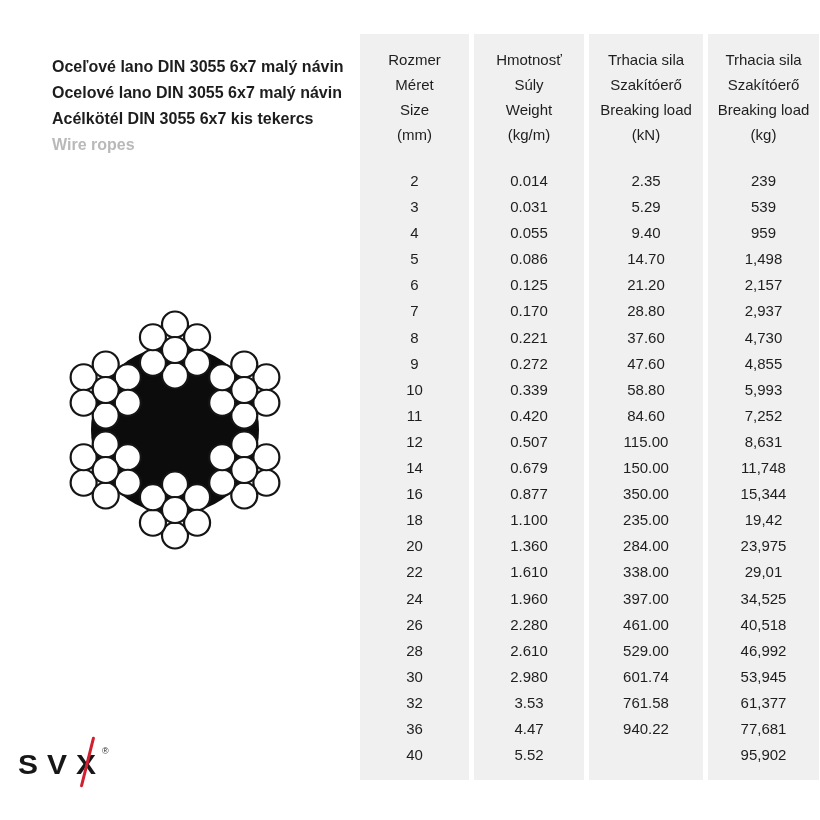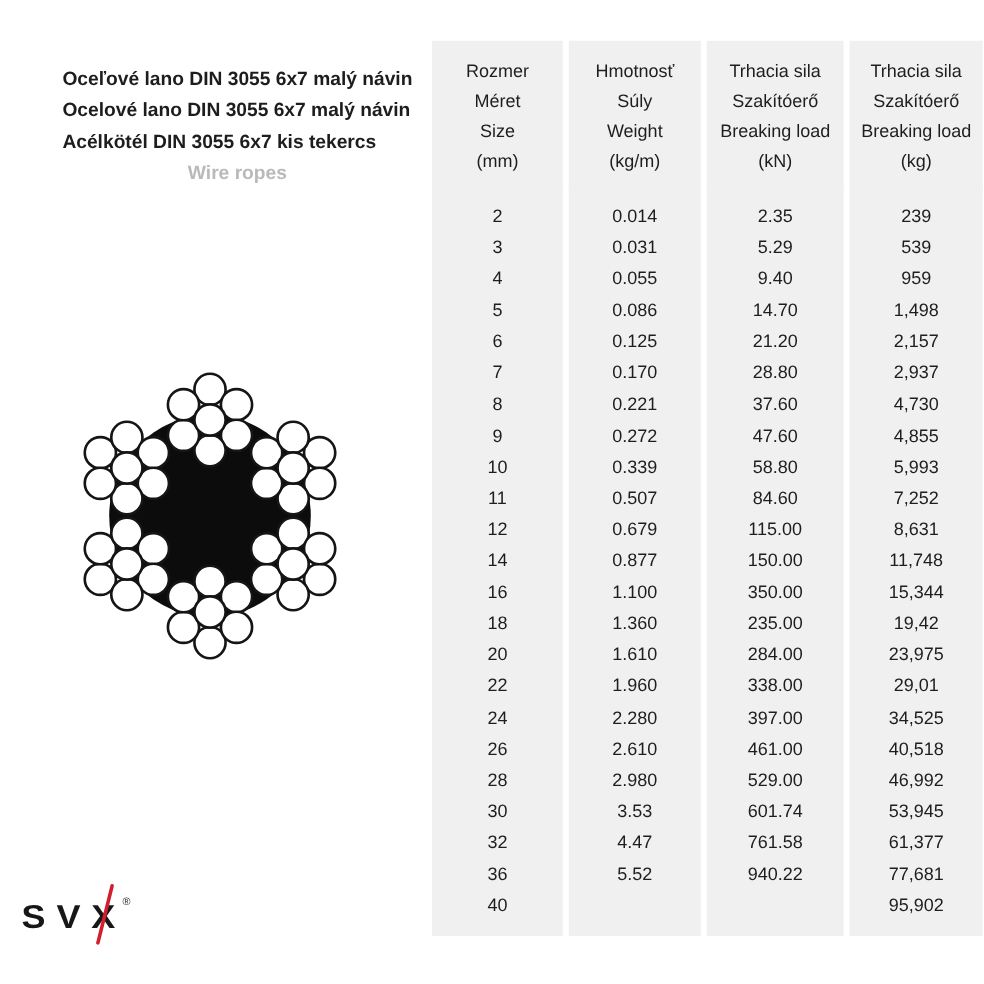--- a/index.html
+++ b/index.html
@@ -12,21 +12,21 @@
     -webkit-font-smoothing:antialiased;
   }
   .page{position:absolute;inset:0;}
 
   
   .titles{position:absolute;left:20px;top:54px;margin-left:32px;}
   .title{
     font-size:16px;font-weight:bold;color:#1d1d1d;
     line-height:26px;white-space:nowrap;
   }
-  .title.muted{color:#b9b9b9;text-align:center;}
+  .title.muted{color:#b9b9b9;}
 
   
   .rope{position:absolute;left:55px;top:308px;width:240px;height:244px;}
   .rope svg{display:block;width:100%;height:100%;}
 
   
   .logo{position:absolute;left:18px;top:714px;width:120px;height:56px;margin-top:36px;}
   .logo-text{
     display:inline-block;
     font-size:30px;font-weight:bold;letter-spacing:9px;
@@ -188,20 +188,21 @@
       <div class="tcol">
         <div class="tcell">0.014</div>
         <div class="tcell">0.031</div>
         <div class="tcell">0.055</div>
         <div class="tcell">0.086</div>
         <div class="tcell">0.125</div>
         <div class="tcell">0.170</div>
         <div class="tcell">0.221</div>
         <div class="tcell">0.272</div>
         <div class="tcell">0.339</div>
+        <div class="tcell">0.420</div>
         <div class="tcell">0.507</div>
         <div class="tcell">0.679</div>
         <div class="tcell">0.877</div>
         <div class="tcell">1.100</div>
         <div class="tcell">1.360</div>
         <div class="tcell">1.610</div>
         <div class="tcell">1.960</div>
         <div class="tcell">2.280</div>
         <div class="tcell">2.610</div>
         <div class="tcell">2.980</div>

